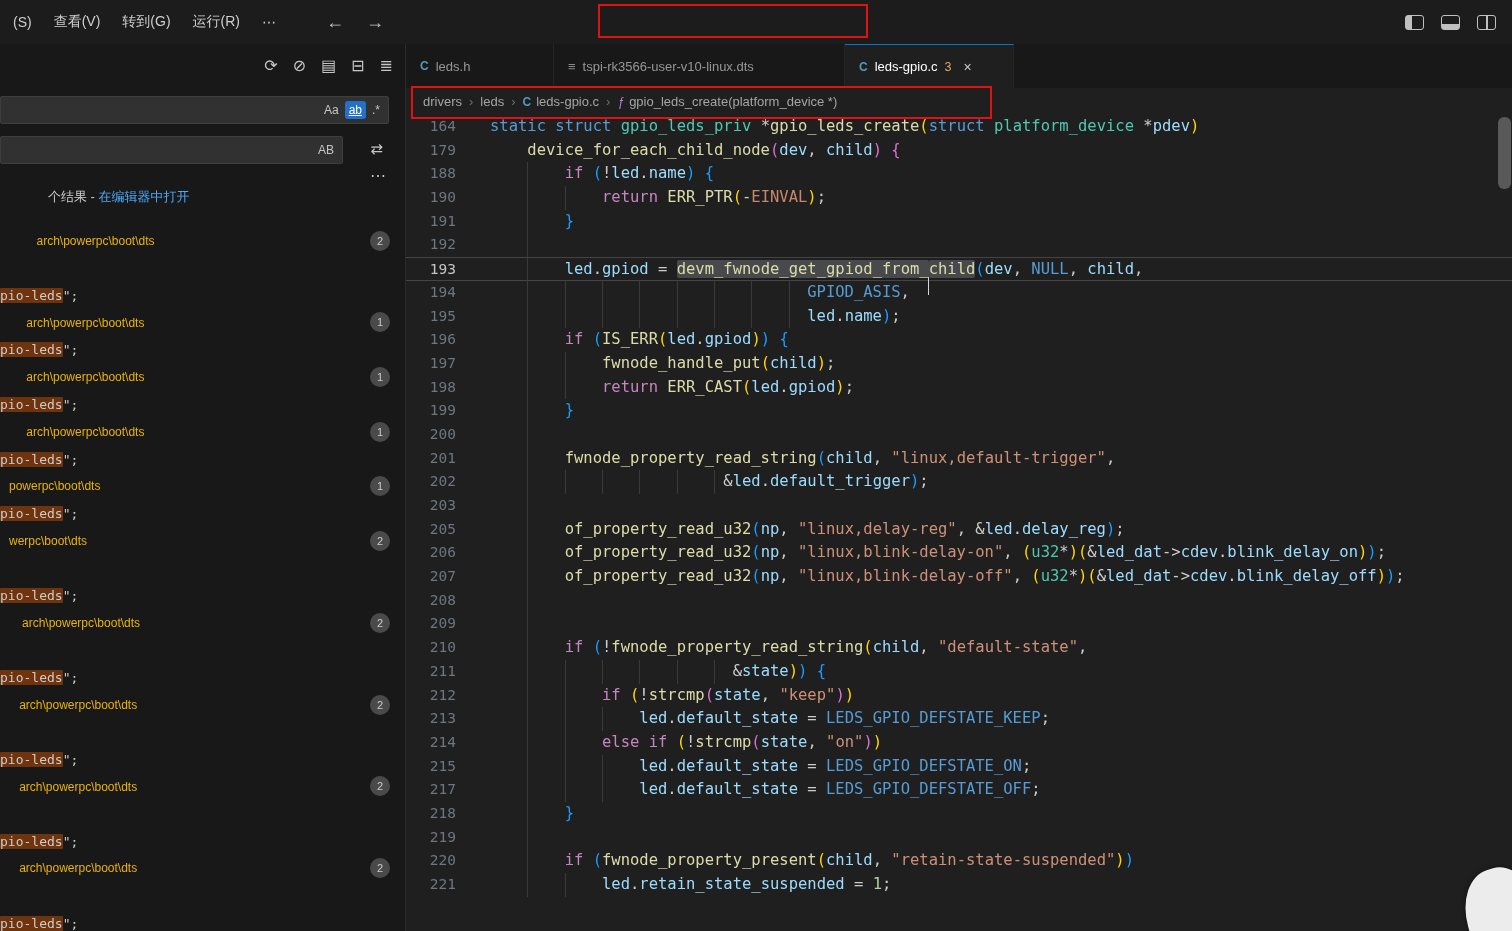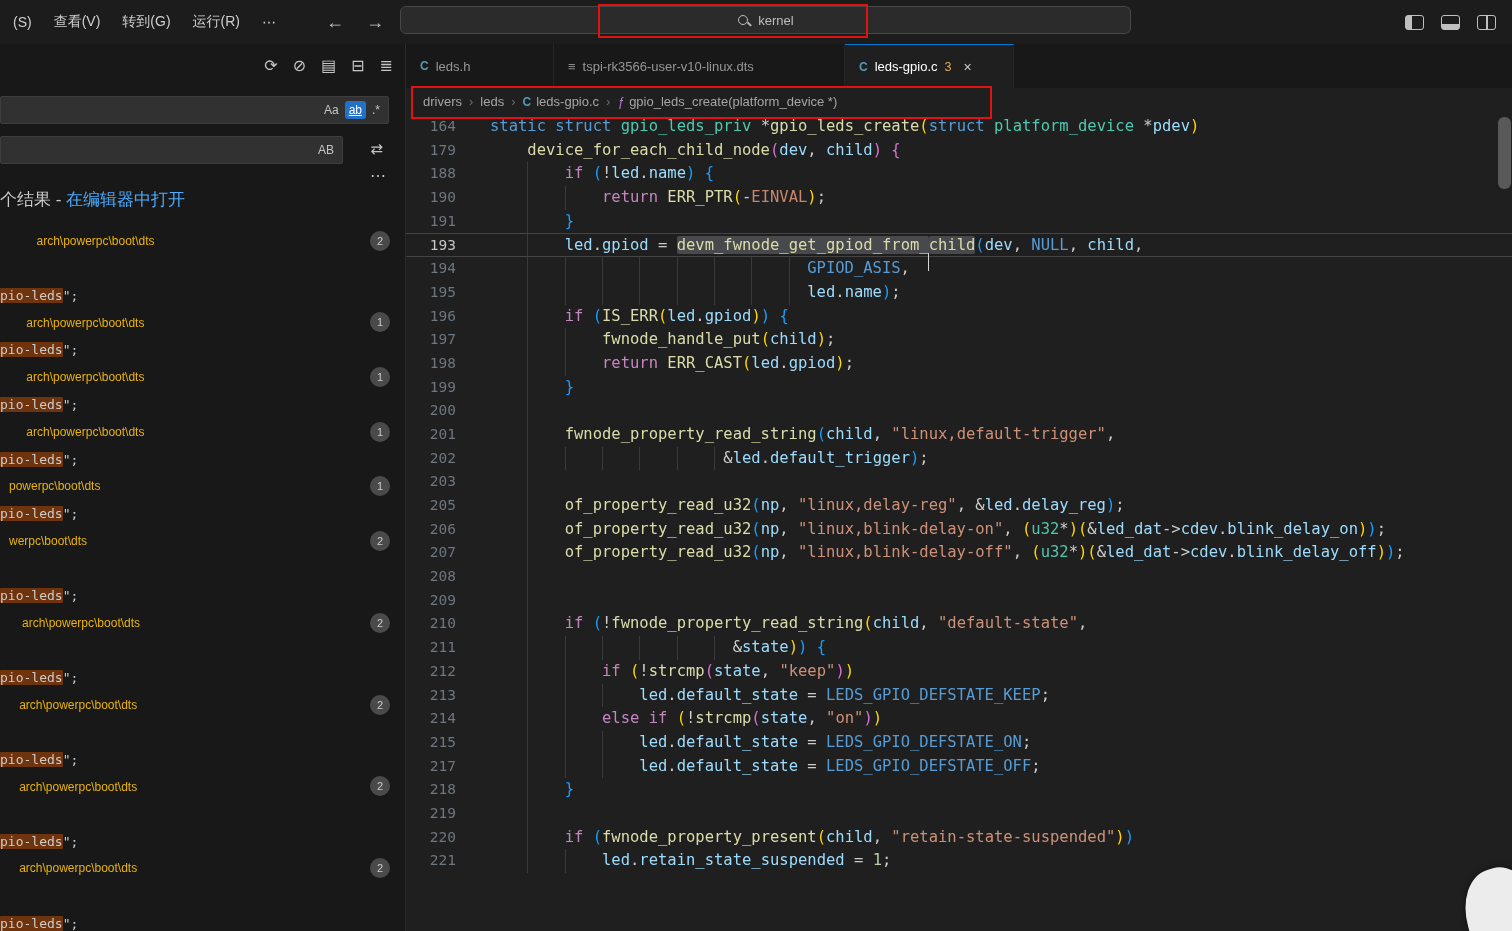--- a/index.html
+++ b/index.html
@@ -33,21 +33,21 @@
   .sb-actions{position:absolute;right:12px;top:8px;height:28px;display:flex;align-items:center;gap:15px;}
   .act{color:#c5c5c5;font-size:16px;line-height:1;}
   .sb-input{position:absolute;left:0;height:28px;background:#313131;border:1px solid #3e3e3e;border-radius:2px;
     box-sizing:border-box;display:flex;align-items:center;justify-content:flex-end;padding-right:4px;gap:2px;}
   .sb-search{top:52px;right:16px;}
   .sb-replace{top:92px;right:62px;}
   .opt{color:#c5c5c5;font-size:12px;padding:2px 4px;border-radius:3px;}
   .opt.active{background:#2472c8;color:#ffffff;text-decoration:underline;}
   .rep-all{position:absolute;right:22px;top:96px;color:#c5c5c5;font-size:15px;}
   .sb-more{position:absolute;right:18px;top:122px;color:#c5c5c5;font-size:16px;letter-spacing:1px;}
-  .sb-summary{position:absolute;left:0;top:144px;font-size:17px;color:#cccccc;white-space:nowrap;}
+  .sb-summary{position:absolute;left:0;top:144px;font-size:13px;color:#cccccc;white-space:nowrap;padding-left:48px;}
   .sb-summary a{color:#4daafc;text-decoration:none;}
   .sb-results{position:absolute;left:0;top:183px;right:0;bottom:0;overflow:hidden;}
   .rrow{height:27.3px;display:flex;align-items:center;position:relative;white-space:nowrap;overflow:hidden;}
   .rrow .mtext{font-family:"DejaVu Sans Mono",monospace;font-size:13px;color:#cccccc;}
   .rrow .mhl{background:rgba(234,92,0,.42);border-radius:1px;}
   .fname{color:#cccccc;font-size:13px;margin-top:48px;}
   .fpath{color:#eab308;font-size:12px;margin-left:9px;}
   .fname:empty{margin:0;}
   .badge{position:absolute;right:15px;top:3.5px;min-width:20px;height:20px;border-radius:10px;background:#4a4a4a;
     color:#cccccc;font-size:11px;display:flex;align-items:center;justify-content:center;box-sizing:border-box;padding:0 5px;}
@@ -106,24 +106,20 @@
         <span class="menu-item">(S)</span>
         <span class="menu-item">查看(V)</span>
         <span class="menu-item">转到(G)</span>
         <span class="menu-item">运行(R)</span>
         <span class="menu-item">⋯</span>
       </div>
     <div class="navs">
       <span class="navbtn">←</span>
       <span class="navbtn">→</span>
     </div>
-    <div class="searchbox">
-      <span class="mag"></span>
-      <span>kernel</span>
-    </div>
     <div class="tb-right">
       <span class="lay lay-sidebar"></span>
       <span class="lay lay-panel"></span>
       <span class="lay lay-split"></span>
     </div>
   </div>
 
   <div class="main">
 
     <div class="sidebar">
@@ -275,20 +271,21 @@
           <span class="bc-sep">›</span>
           <span class="bc-item"><span class="bc-icon ic-fn">ƒ</span><span>gpio_leds_create(platform_device *)</span></span>
         </div>
       <div class="code-area">
         <div id="code-lines">
             <div class="cl"><span class="ln">164</span><span class="codetext"><span class="t-kw">static</span><span class="t-pl"> </span><span class="t-kw">struct</span><span class="t-pl"> </span><span class="t-type">gpio_leds_priv</span><span class="t-pl"> *</span><span class="t-fn">gpio_leds_create</span><span class="t-b1">(</span><span class="t-kw">struct</span><span class="t-pl"> </span><span class="t-type">platform_device</span><span class="t-pl"> *</span><span class="t-var">pdev</span><span class="t-b1">)</span></span></div>
             <div class="cl"><span class="ln">179</span><span class="codetext">    <span class="t-fn">device_for_each_child_node</span><span class="t-b2">(</span><span class="t-var">dev</span><span class="t-pl">, </span><span class="t-var">child</span><span class="t-b2">)</span><span class="t-pl"> </span><span class="t-b2">{</span></span></div>
             <div class="cl"><span class="ln">188</span><span class="guide" style="left: calc(4ch + 84px);"></span><span class="codetext">        <span class="t-ctrl">if</span><span class="t-pl"> </span><span class="t-b3">(</span><span class="t-pl">!</span><span class="t-var">led</span><span class="t-pl">.</span><span class="t-var">name</span><span class="t-b3">)</span><span class="t-pl"> </span><span class="t-b3">{</span></span></div>
             <div class="cl"><span class="ln">190</span><span class="guide" style="left: calc(4ch + 84px);"></span><span class="guide" style="left: calc(8ch + 84px);"></span><span class="codetext">            <span class="t-ctrl">return</span><span class="t-pl"> </span><span class="t-fn">ERR_PTR</span><span class="t-b1">(</span><span class="t-pl">-</span><span class="t-mac">EINVAL</span><span class="t-b1">)</span><span class="t-pl">;</span></span></div>
             <div class="cl"><span class="ln">191</span><span class="guide" style="left: calc(4ch + 84px);"></span><span class="codetext">        <span class="t-b3">}</span></span></div>
+            <div class="cl"><span class="ln">192</span><span class="guide" style="left: calc(4ch + 84px);"></span><span class="codetext"></span></div>
             <div class="cl cur-line"><span class="ln">193</span><span class="guide" style="left: calc(4ch + 84px);"></span><span class="codetext">        <span class="t-var">led</span><span class="t-pl">.</span><span class="t-var">gpiod</span><span class="t-pl"> = </span><span class="t-fn t-sel">devm_fwnode_get_gpiod_from_</span><span class="cur"></span><span class="t-fn t-sel">child</span><span class="t-b3">(</span><span class="t-var">dev</span><span class="t-pl">, </span><span class="t-const">NULL</span><span class="t-pl">, </span><span class="t-var">child</span><span class="t-pl">,</span></span></div>
             <div class="cl"><span class="ln">194</span><span class="guide" style="left: calc(4ch + 84px);"></span><span class="guide" style="left: calc(8ch + 84px);"></span><span class="guide" style="left: calc(12ch + 84px);"></span><span class="guide" style="left: calc(16ch + 84px);"></span><span class="guide" style="left: calc(20ch + 84px);"></span><span class="guide" style="left: calc(24ch + 84px);"></span><span class="guide" style="left: calc(28ch + 84px);"></span><span class="guide" style="left: calc(32ch + 84px);"></span><span class="codetext">                                  <span class="t-const">GPIOD_ASIS</span><span class="t-pl">,</span></span></div>
             <div class="cl"><span class="ln">195</span><span class="guide" style="left: calc(4ch + 84px);"></span><span class="guide" style="left: calc(8ch + 84px);"></span><span class="guide" style="left: calc(12ch + 84px);"></span><span class="guide" style="left: calc(16ch + 84px);"></span><span class="guide" style="left: calc(20ch + 84px);"></span><span class="guide" style="left: calc(24ch + 84px);"></span><span class="guide" style="left: calc(28ch + 84px);"></span><span class="guide" style="left: calc(32ch + 84px);"></span><span class="codetext">                                  <span class="t-var">led</span><span class="t-pl">.</span><span class="t-var">name</span><span class="t-b3">)</span><span class="t-pl">;</span></span></div>
             <div class="cl"><span class="ln">196</span><span class="guide" style="left: calc(4ch + 84px);"></span><span class="codetext">        <span class="t-ctrl">if</span><span class="t-pl"> </span><span class="t-b3">(</span><span class="t-fn">IS_ERR</span><span class="t-b1">(</span><span class="t-var">led</span><span class="t-pl">.</span><span class="t-var">gpiod</span><span class="t-b1">)</span><span class="t-b3">)</span><span class="t-pl"> </span><span class="t-b3">{</span></span></div>
             <div class="cl"><span class="ln">197</span><span class="guide" style="left: calc(4ch + 84px);"></span><span class="guide" style="left: calc(8ch + 84px);"></span><span class="codetext">            <span class="t-fn">fwnode_handle_put</span><span class="t-b1">(</span><span class="t-var">child</span><span class="t-b1">)</span><span class="t-pl">;</span></span></div>
             <div class="cl"><span class="ln">198</span><span class="guide" style="left: calc(4ch + 84px);"></span><span class="guide" style="left: calc(8ch + 84px);"></span><span class="codetext">            <span class="t-ctrl">return</span><span class="t-pl"> </span><span class="t-fn">ERR_CAST</span><span class="t-b1">(</span><span class="t-var">led</span><span class="t-pl">.</span><span class="t-var">gpiod</span><span class="t-b1">)</span><span class="t-pl">;</span></span></div>
             <div class="cl"><span class="ln">199</span><span class="guide" style="left: calc(4ch + 84px);"></span><span class="codetext">        <span class="t-b3">}</span></span></div>
             <div class="cl"><span class="ln">200</span><span class="guide" style="left: calc(4ch + 84px);"></span><span class="codetext"></span></div>
             <div class="cl"><span class="ln">201</span><span class="guide" style="left: calc(4ch + 84px);"></span><span class="codetext">        <span class="t-fn">fwnode_property_read_string</span><span class="t-b3">(</span><span class="t-var">child</span><span class="t-pl">, </span><span class="t-str">"linux,default-trigger"</span><span class="t-pl">,</span></span></div>
             <div class="cl"><span class="ln">202</span><span class="guide" style="left: calc(4ch + 84px);"></span><span class="guide" style="left: calc(8ch + 84px);"></span><span class="guide" style="left: calc(12ch + 84px);"></span><span class="guide" style="left: calc(16ch + 84px);"></span><span class="guide" style="left: calc(20ch + 84px);"></span><span class="guide" style="left: calc(24ch + 84px);"></span><span class="codetext">                         <span class="t-pl">&amp;</span><span class="t-var">led</span><span class="t-pl">.</span><span class="t-var">default_trigger</span><span class="t-b3">)</span><span class="t-pl">;</span></span></div>

